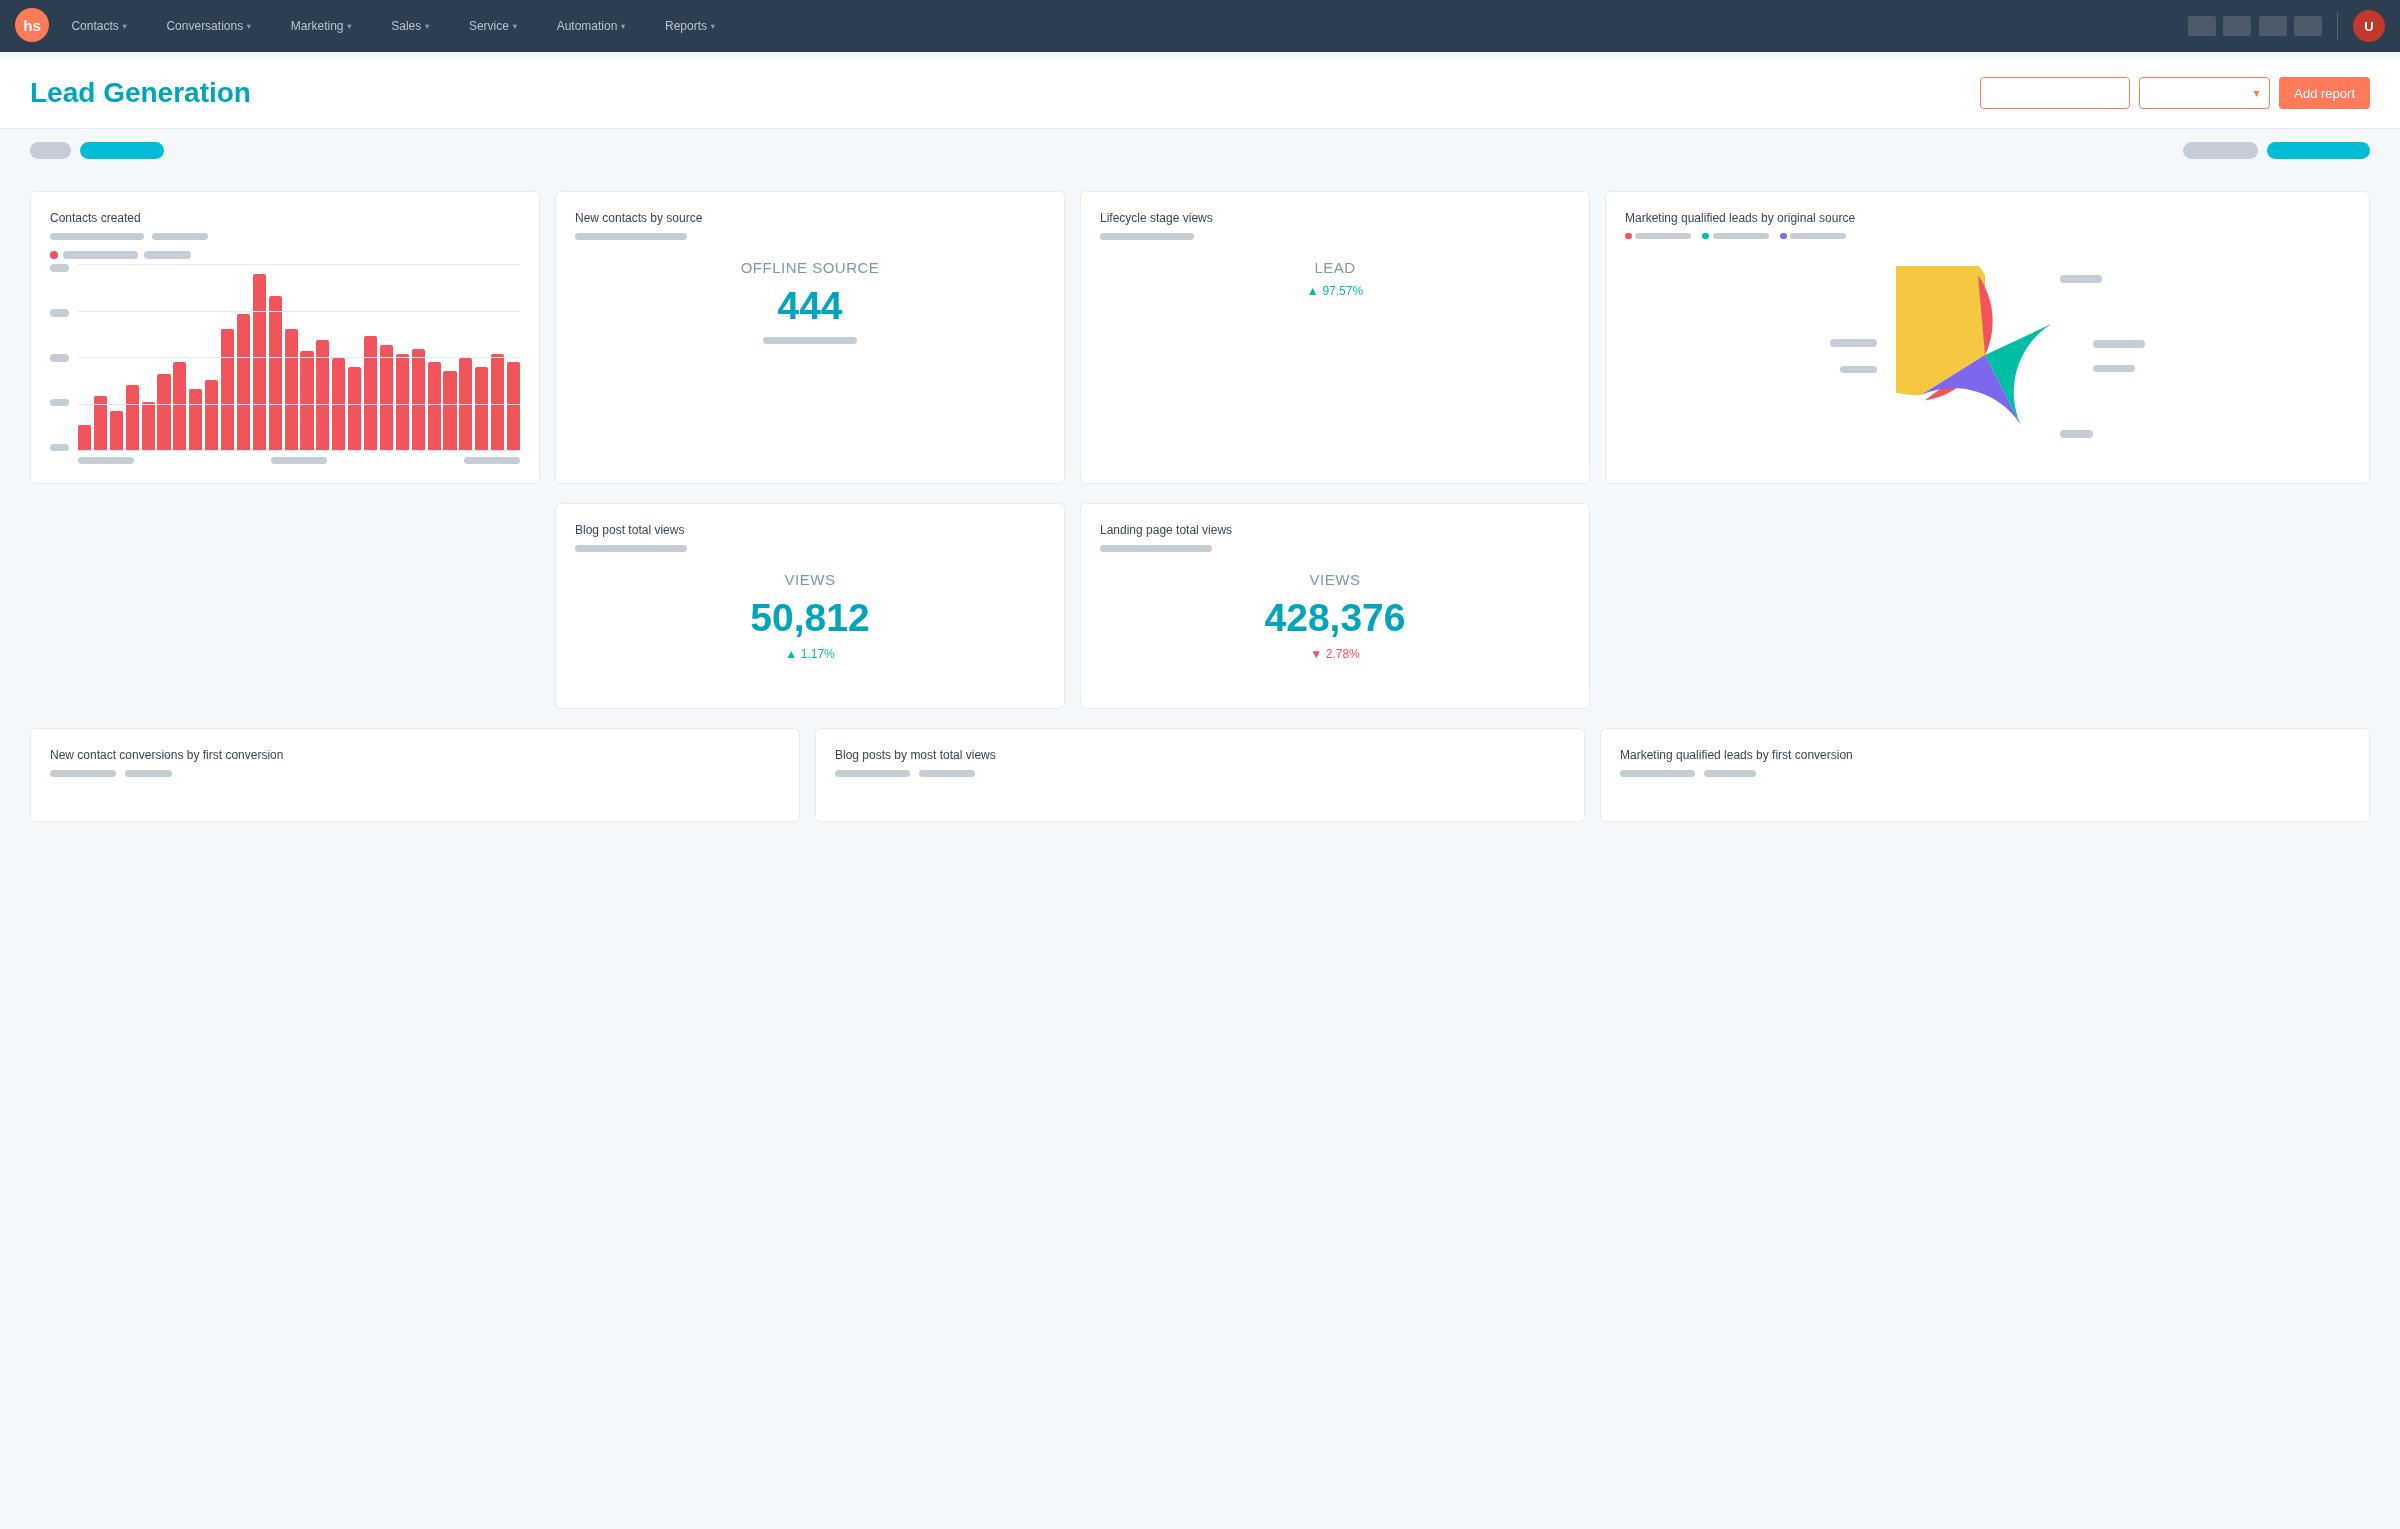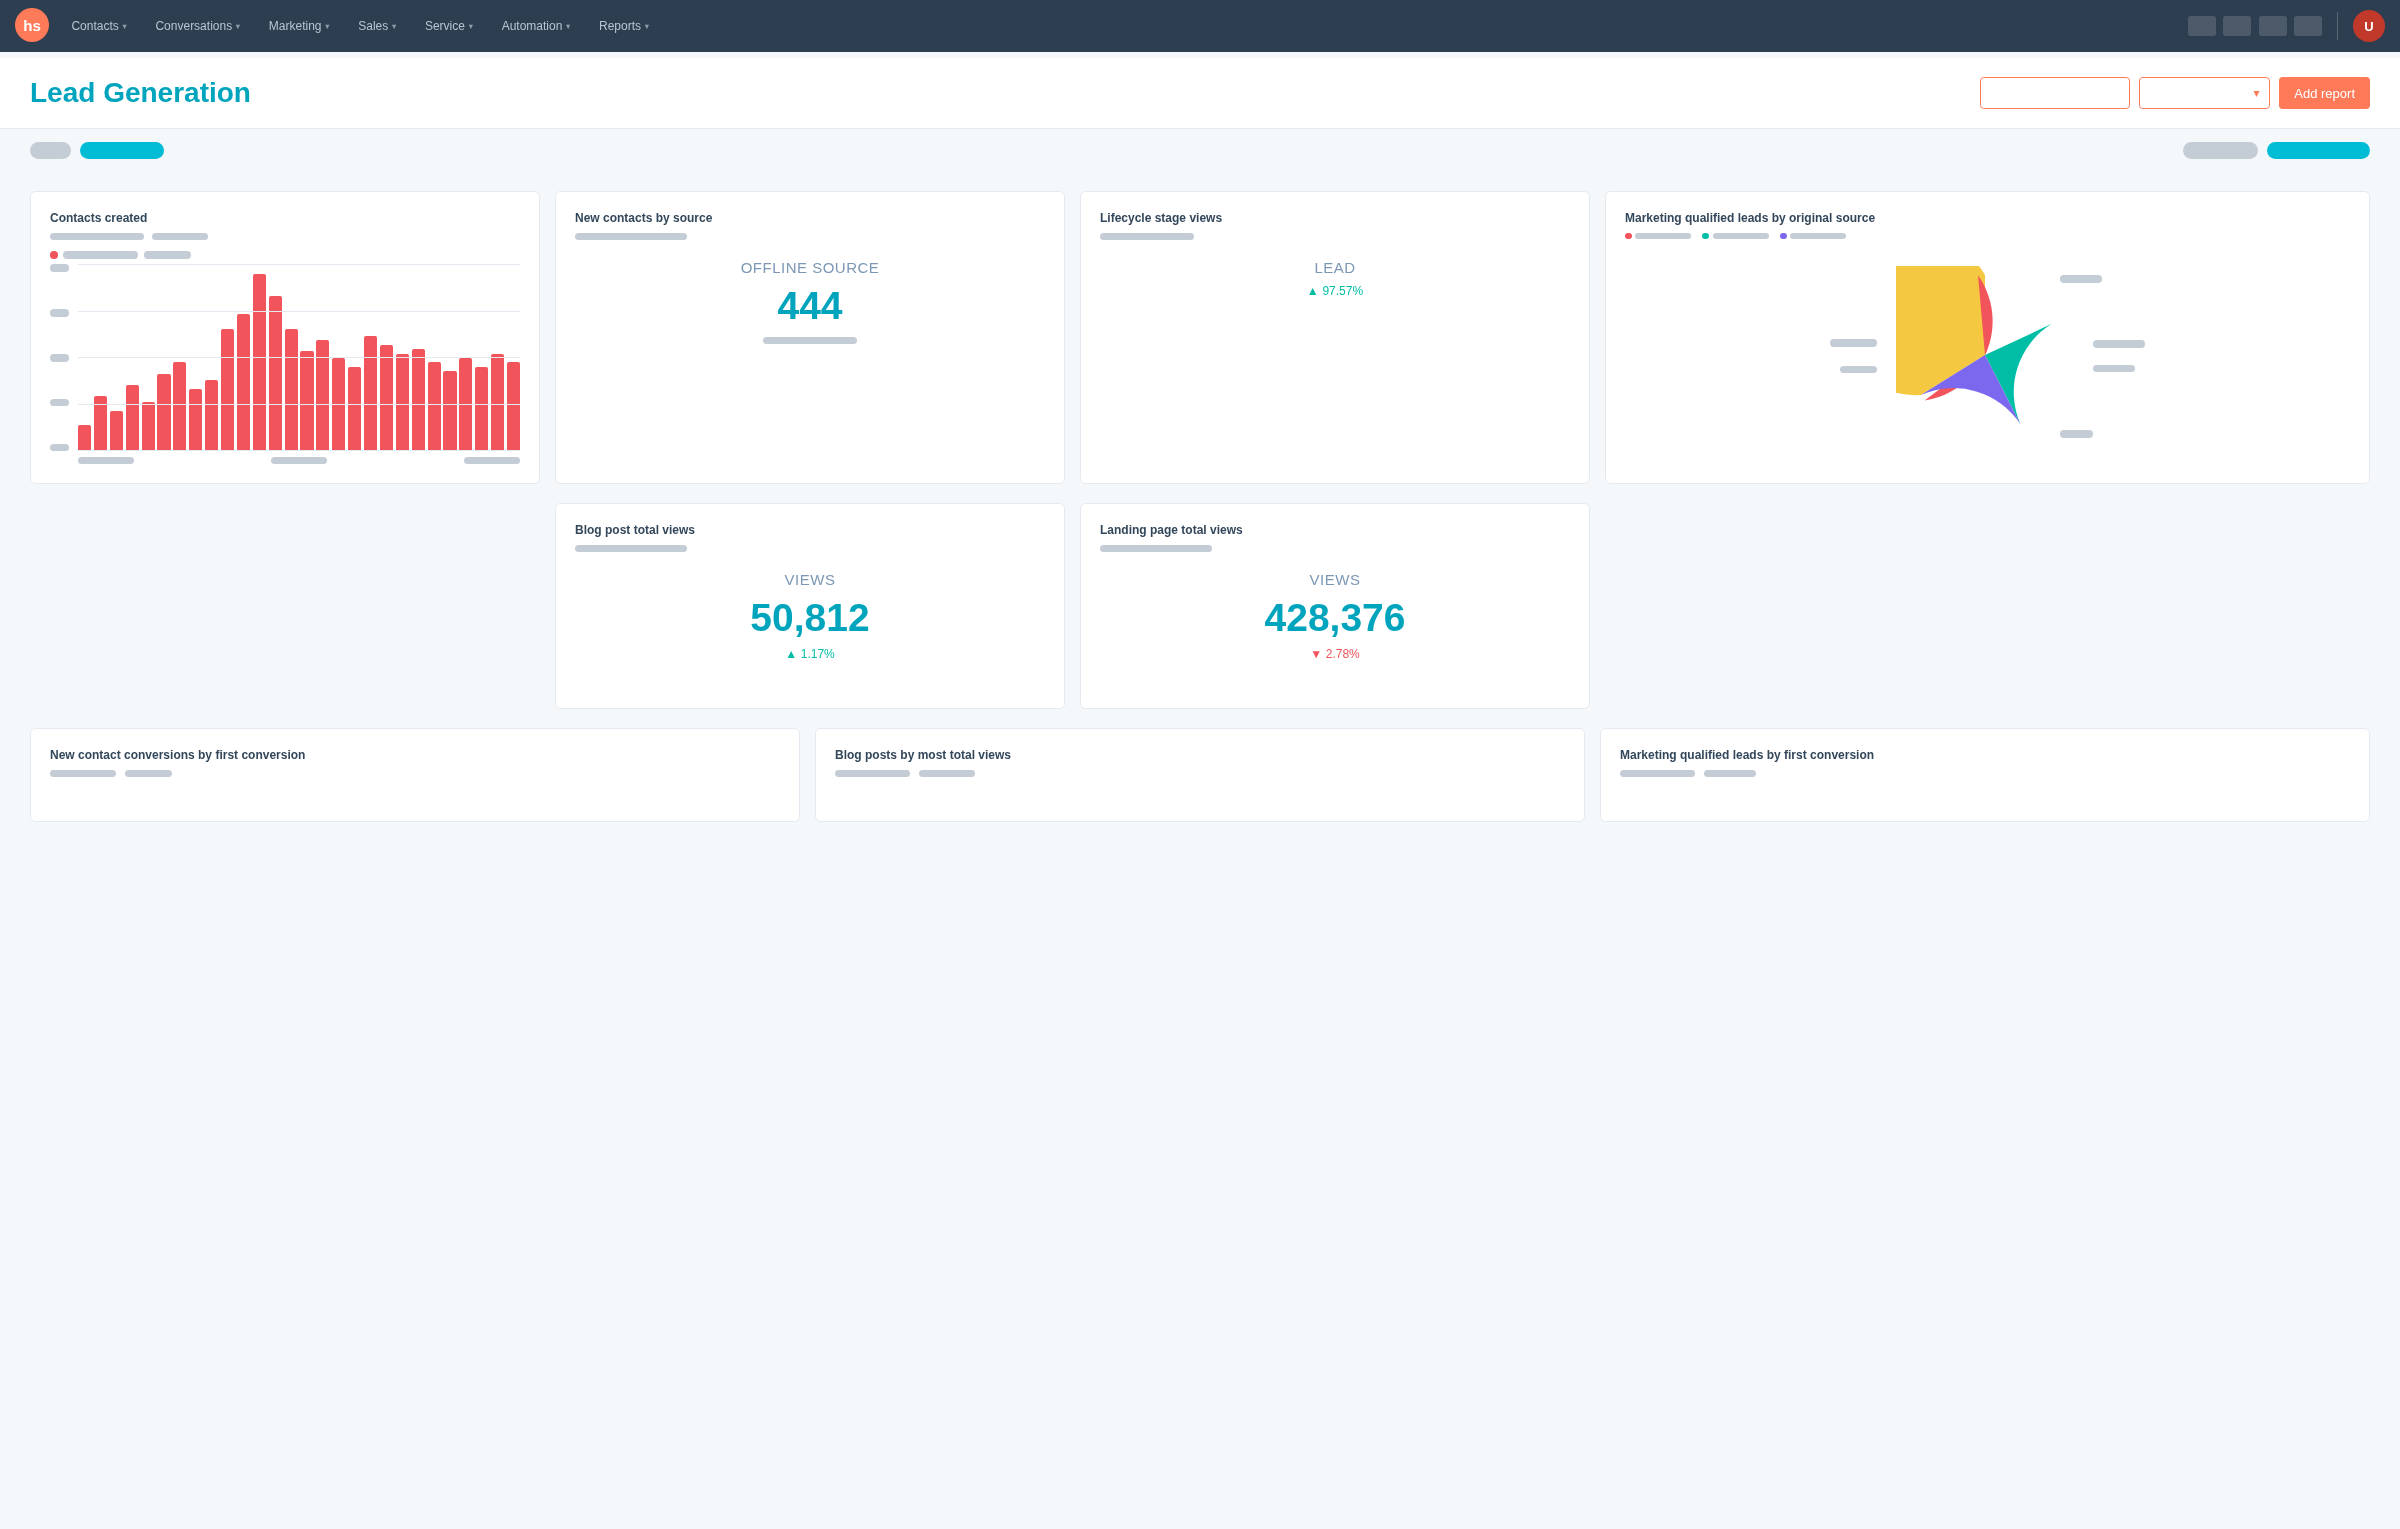--- a/index.html
+++ b/index.html
@@ -10,21 +10,21 @@
       background: #2d3e50;
       height: 52px;
       display: flex;
       align-items: center;
       padding: 0 15px;
       gap: 0;
     }
     .nav-items {
       display: flex;
       align-items: center;
-      gap: 10px;
+      gap: 21px;
       flex: 1;
     }
     .nav-item {
       color: #b8c5d1;
       font-size: 12px;
       padding: 5.6px 9.4px;
       border-radius: 3.7px;
       cursor: pointer;
       display: flex;
       align-items: center;
@@ -154,21 +154,21 @@
     }
     .card {
       background: #fff;
       border-radius: 5.6px;
       border: 0.9px solid #e5eaf0;
       padding: 19px;
       min-height: 206px;
     }
     .card-title {
       font-size: 12px;
-      font-weight: 700;
+      font-weight: 400;
       color: #33475b;
       margin-bottom: 7.5px;
     }
     .card-subtitle-bar {
       height: 7.5px; border-radius: 3.7px; background: #c4cdd6; margin-bottom: 3.7px;
     }
     .metric-label {
       font-size: 15px;
       color: #7c98b6;
       text-transform: uppercase;

